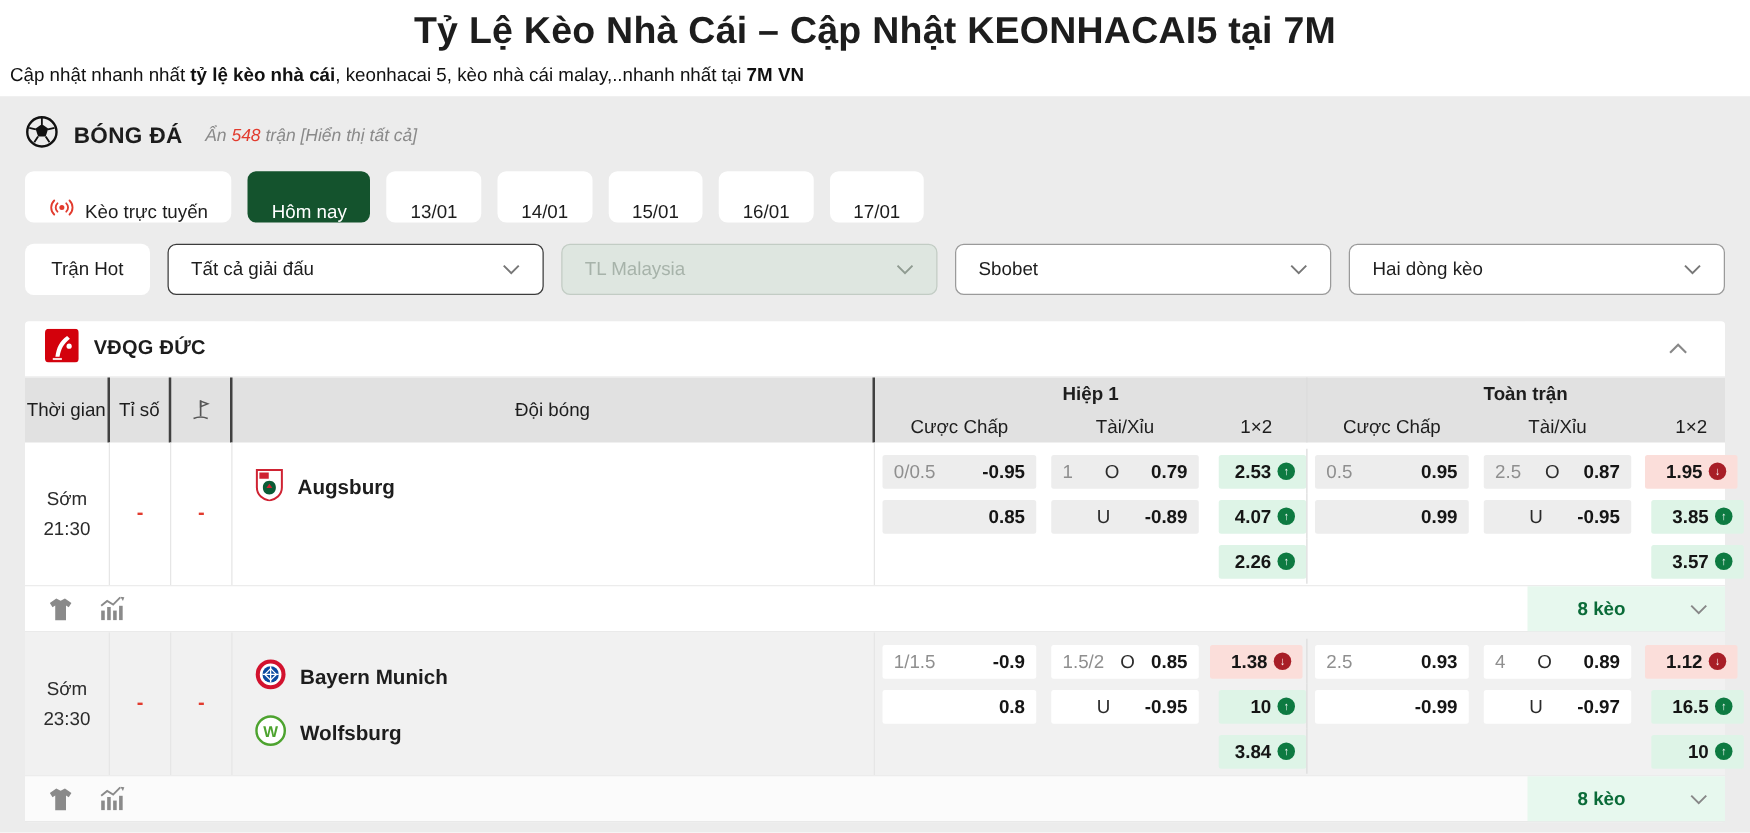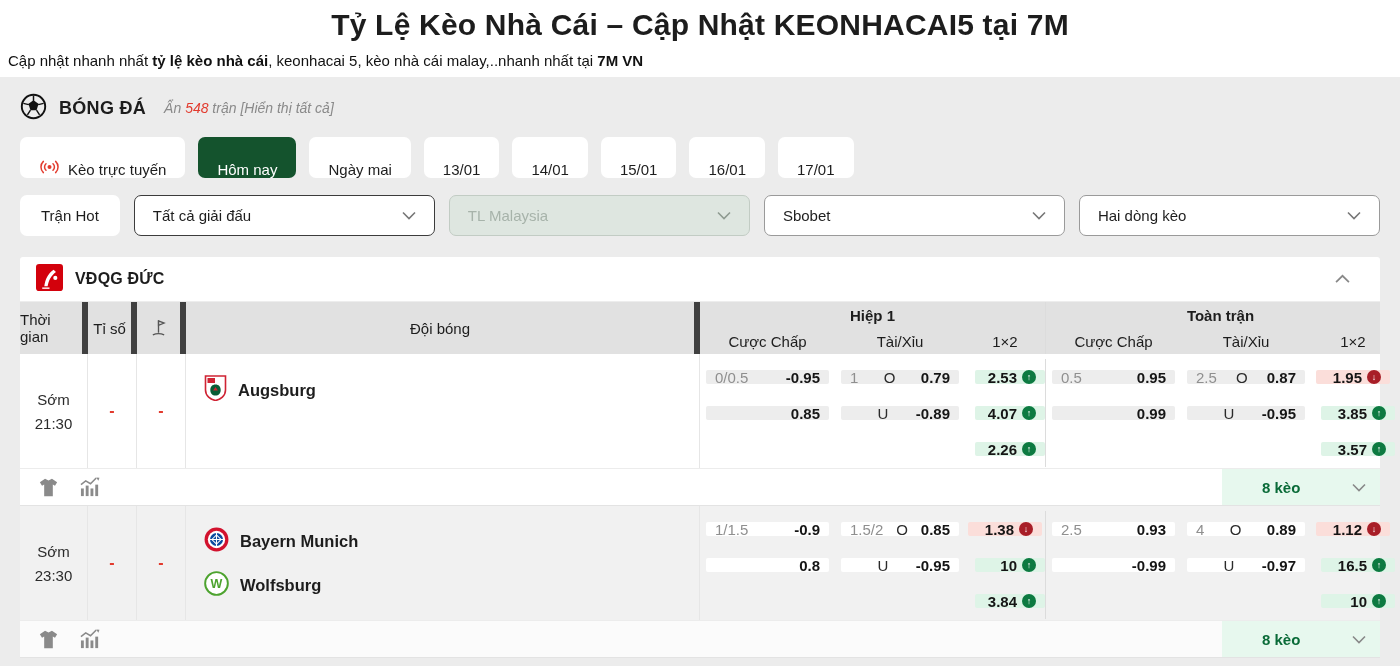--- a/index.html
+++ b/index.html
@@ -40,41 +40,41 @@
   .league-name { font-size:16px; font-weight:bold; letter-spacing:.2px; }
   .league-header .chev { margin-left:auto; padding-right:14px; cursor:pointer; }
 
   
   .c-time{width:68px;} .c-score{width:49px;} .c-flag{width:49px;} .c-team{flex:1;}
   .c-hc{width:135px;} .c-ou{width:130px;} .c-x2{width:80px;}
   .grp{display:flex;} .grp.ft{border-left:1px solid #dcdcdc;}
 
   .thead { display:flex; background:#e1e1e1; height:52px; font-size:15px; }
   .thead .left { display:flex; }
-  .thead .left > div { display:flex; align-items:center; justify-content:center; border-right:6px solid #404040; }
+  .thead .left > div { display:flex; align-items:center; justify-content:center; border-right:2px solid #404040; }
   .thead .right { flex:1; display:flex; }
   .thead .grp { flex-direction:column; flex:0 0 auto; }
   .g-title { height:26px; display:flex; align-items:center; justify-content:center; font-weight:bold; }
   .g-sub { height:26px; display:flex; }
   .g-sub > div { display:flex; align-items:center; justify-content:center; }
 
   
   .match { display:flex; height:114px; }
   .match .left-cells { display:flex; }
   .match .left-cells > div { display:flex; align-items:center; justify-content:center; border-right:1px solid #e6e6e6; }
   .time-cell { flex-direction:column; gap:7px; font-size:15px; color:#2b2b2b; }
   .dash { color:#e23b2e; font-weight:bold; font-size:16px; }
   .team-cell { flex-direction:column !important; align-items:flex-start !important;
     justify-content:flex-start !important; padding:21px 0 0 18px; gap:15px; }
   .team-row { display:flex; align-items:center; gap:11px; }
   .team-name { font-size:16.5px; font-weight:bold; }
   .odds-area { flex:1; display:flex; flex-direction:column; padding-top:5px; }
   .orow { display:flex; height:36px; }
   .orow .cell { display:flex; align-items:center; justify-content:center; }
-  .obox { height:14px; border-radius:2px; background:#ededed; display:flex; align-items:center;
+  .obox { height:27px; border-radius:2px; background:#ededed; display:flex; align-items:center;
     padding:0 9px; font-size:15px; cursor:pointer; }
   .match.alt { background:#f1f1f1; }
   .match.alt .obox { background:#fff; }
   .obox.hcbox { width:123px; justify-content:space-between; }
   .obox.oubox { width:118px; justify-content:space-between; }
   .obox.x2box { width:74px; justify-content:flex-end; gap:5px; }
   .oline { color:#8f8f8f; }
   .osel { color:#2b2b2b; }
   .oval { font-weight:bold; color:#151515; }
   .x2box.up { background:#def4e7 !important;margin-left:10px; }
@@ -122,23 +122,20 @@
             <circle cx="12" cy="8" r="2.3" fill="#e23b2e"></circle>
             <path d="M8 4.2 A5.2 5.2 0 0 0 8 11.8 M16 4.2 A5.2 5.2 0 0 1 16 11.8 M5 1.6 A8.8 8.8 0 0 0 5 14.4 M19 1.6 A8.8 8.8 0 0 1 19 14.4" stroke="#e23b2e" stroke-width="1.7" fill="none" stroke-linecap="round"></path>
           </svg>
       </span>
       <span>Kèo trực tuyến</span>
     </div>
     <div class="tab active">
         <span>Hôm nay</span>
       </div>
     <div class="tab">
-        <span>Ngày mai</span>
-      </div>
-    <div class="tab">
         <span>13/01</span>
       </div>
     <div class="tab">
         <span>14/01</span>
       </div>
     <div class="tab">
         <span>15/01</span>
       </div>
     <div class="tab">
         <span>16/01</span>

